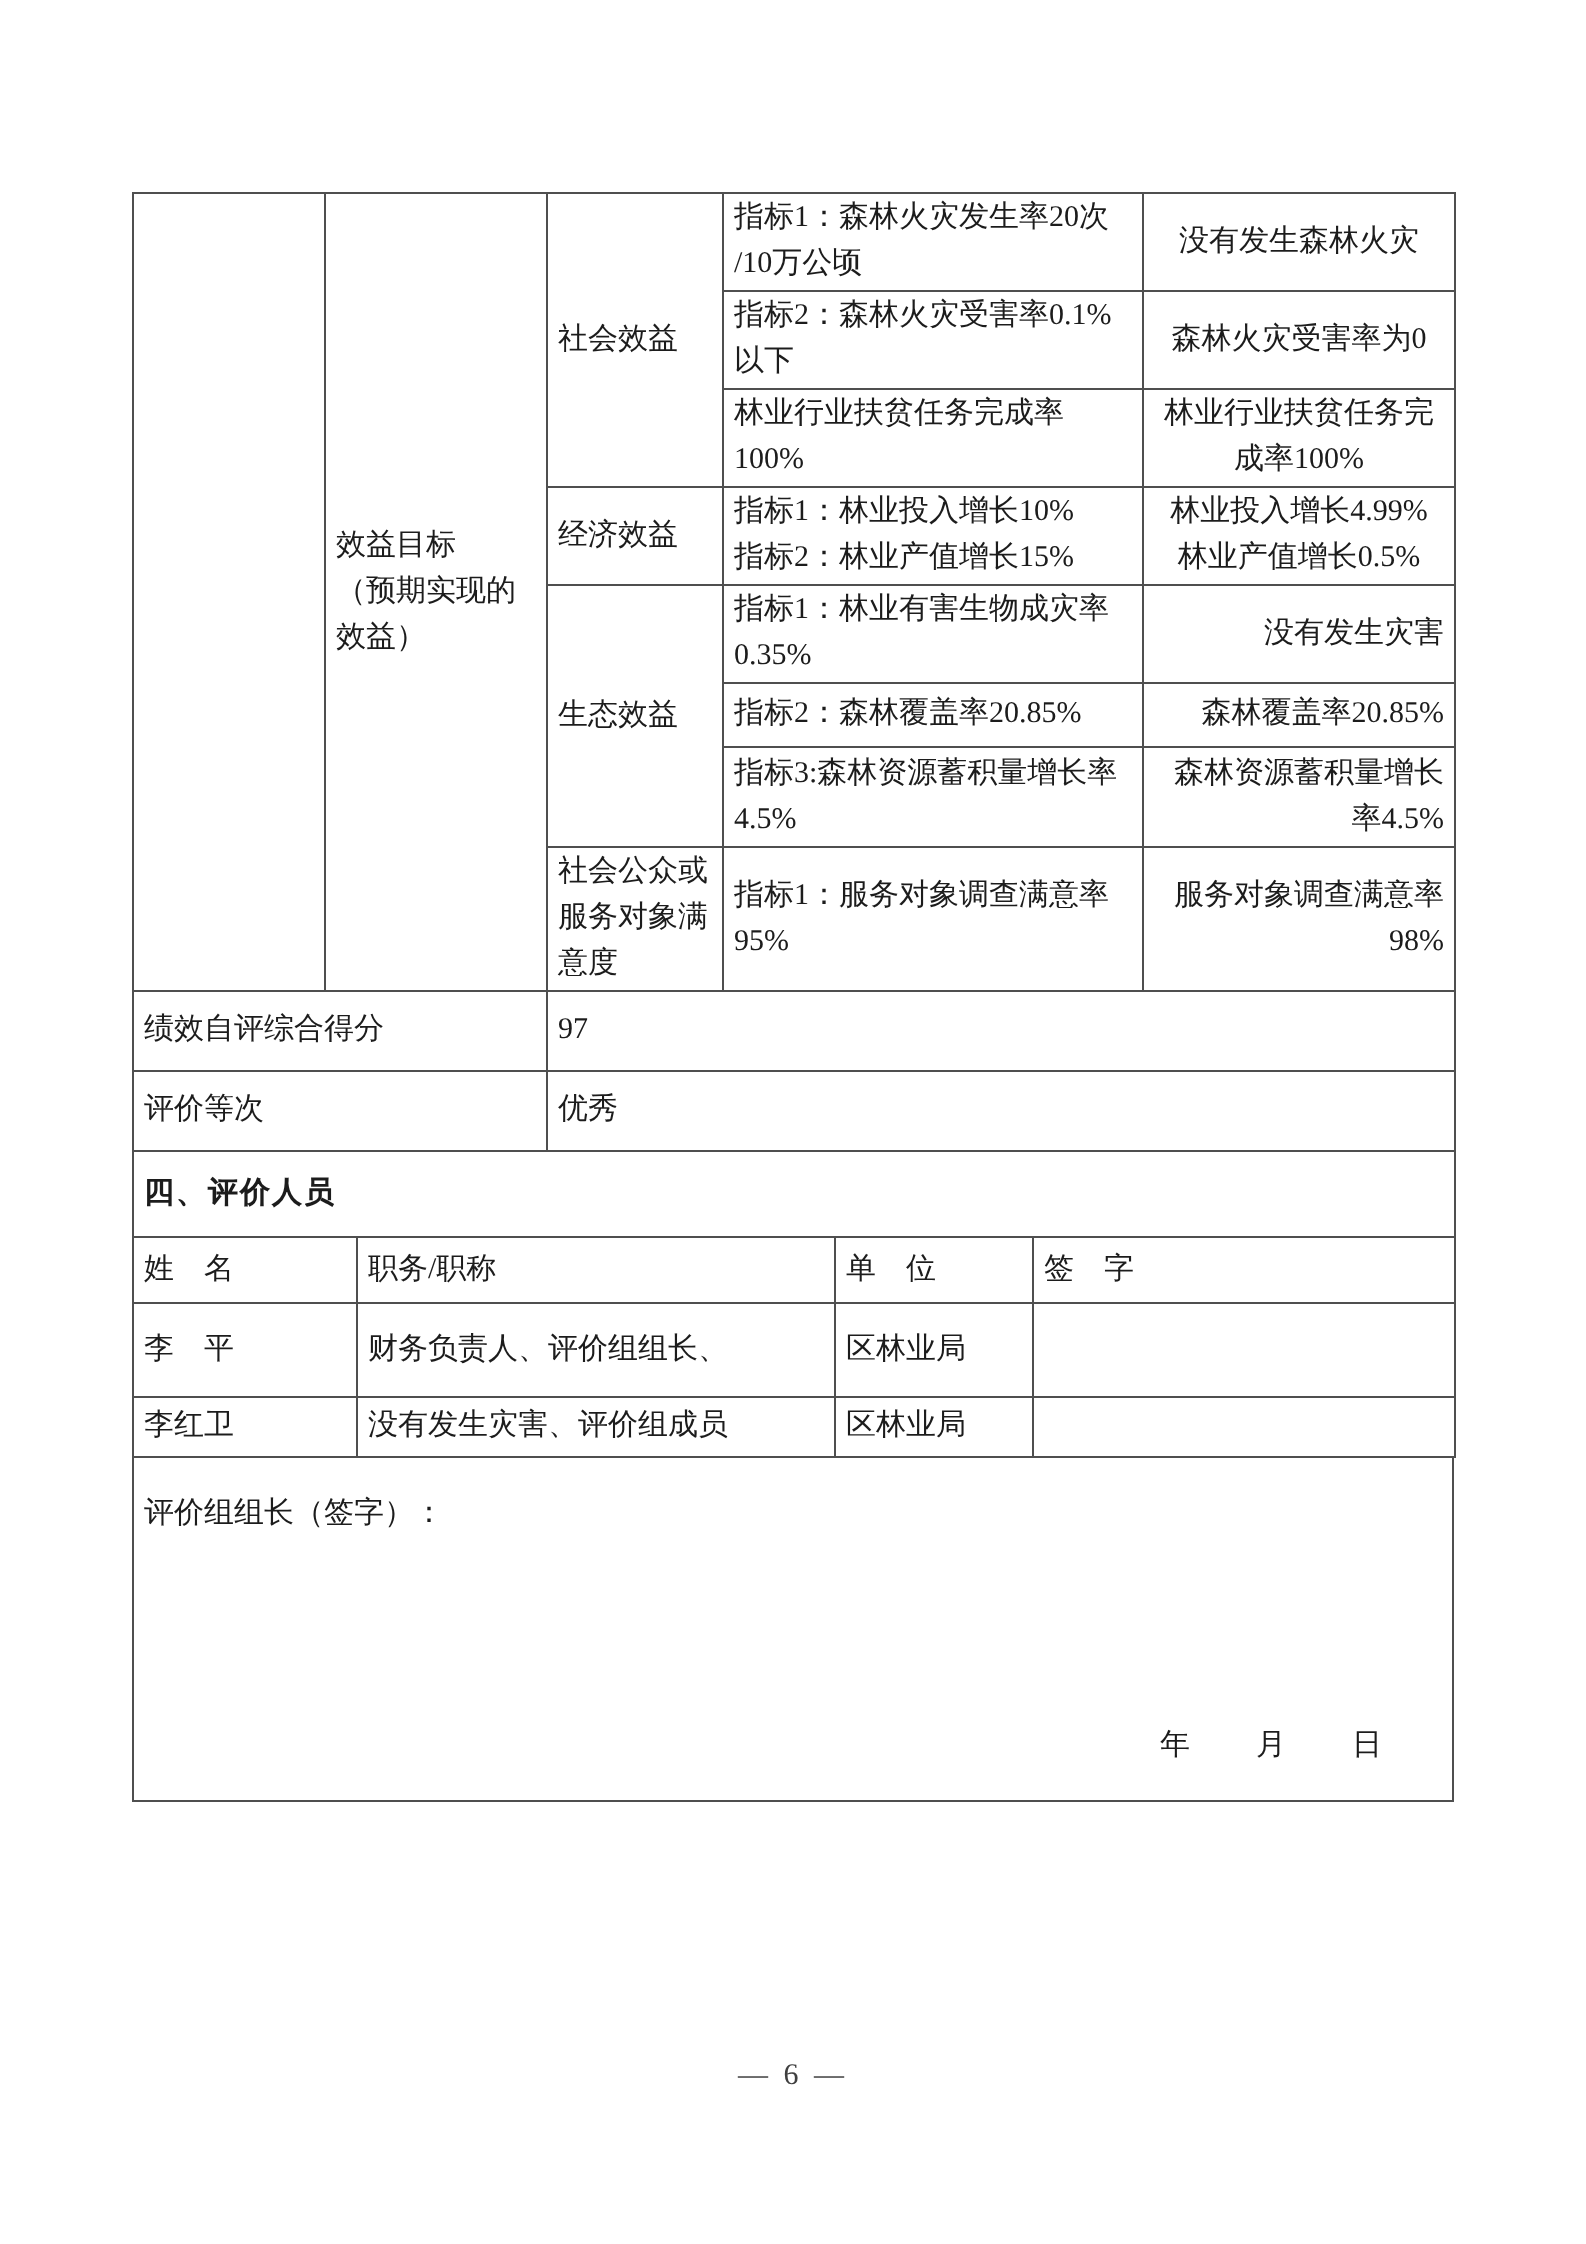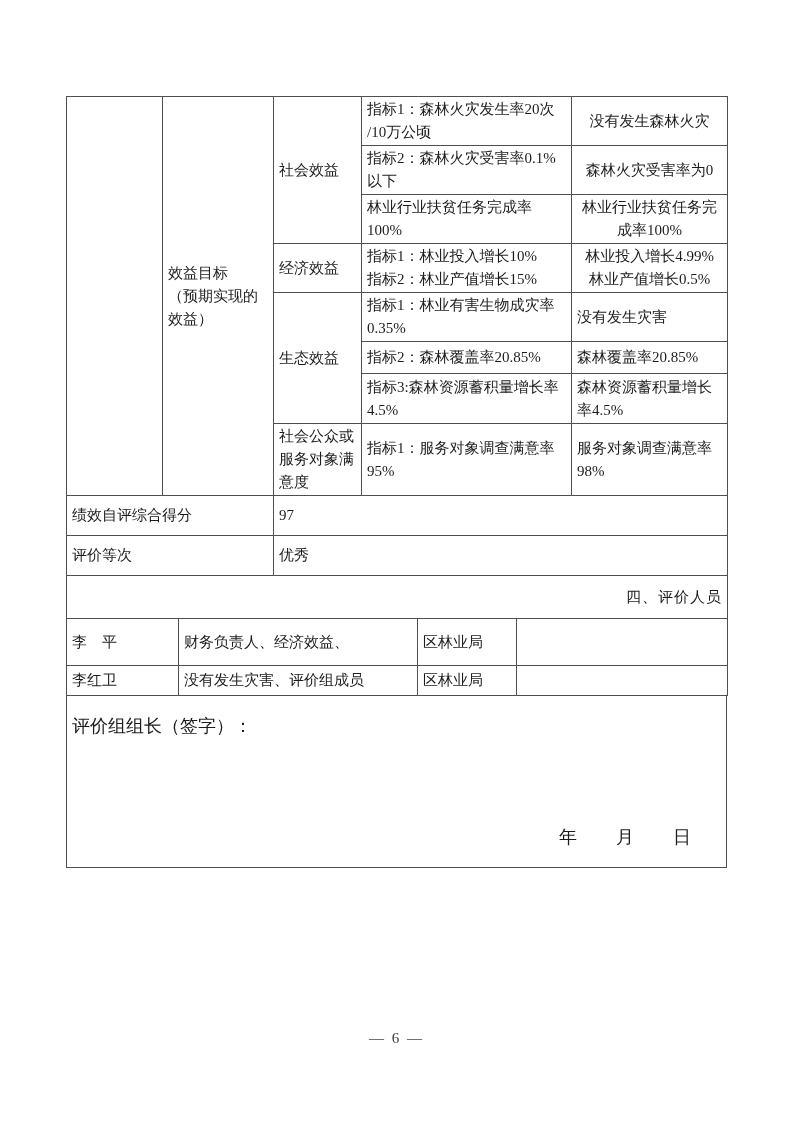--- a/index.html
+++ b/index.html
@@ -38,33 +38,33 @@
     font-size: 15px;
     line-height: 23px;
     padding: 1px 5px;
     vertical-align: middle;
     overflow: hidden;
   }
   .pre { white-space: pre-line; }
   .c   { text-align: left; }
   td.ind { text-align: left; padding-left: 4px; padding-right: 3px; }
   td.res-l { text-align: center; padding-left: 4px; padding-right: 3px; }
-  td.res-c { text-align: left; padding-left: 3px; padding-right: 3px; }
+  td.res-c { text-align: right; padding-left: 3px; padding-right: 3px; }
   td.sec-title {
-    font-weight: normal;
+    font-weight: bold;
     font-size: 17px;
-    text-align: right;
+    text-align: left;
     letter-spacing: 1px;
   }
   .sigblock {
     position: relative;
     width: 659px;
     height: 171px;
     border: 1px solid #4f4f4f;
-    font-size: 18px;
+    font-size: 15px;
   }
   .sig-label {
     position: absolute;
     left: 5px;
     top: 18px;
   }
   .date-line {
     position: absolute;
     right: 34px;
     bottom: 18px;
@@ -163,23 +163,29 @@
     </table>
 
     <table class="t">
       <colgroup>
         <col style="width:112px">
           <col style="width:239px">
           <col style="width:99px">
           <col style="width:211px">
       </colgroup>
       <tbody>
+        <tr style="height:33px">
+          <td class="c">姓　名</td>
+          <td class="c">职务/职称</td>
+          <td class="c">单　位</td>
+          <td class="c">签　字</td>
+        </tr>
         <tr style="height:47px">
           <td class="c">李　平</td>
-          <td class="c">财务负责人、经济效益、</td>
+          <td class="c">财务负责人、评价组组长、</td>
           <td class="c">区林业局</td>
           <td class="c"></td>
         </tr>
         <tr style="height:30px">
           <td class="c">李红卫</td>
           <td class="c">没有发生灾害、评价组成员</td>
           <td class="c">区林业局</td>
           <td class="c"></td>
         </tr>
       </tbody>

